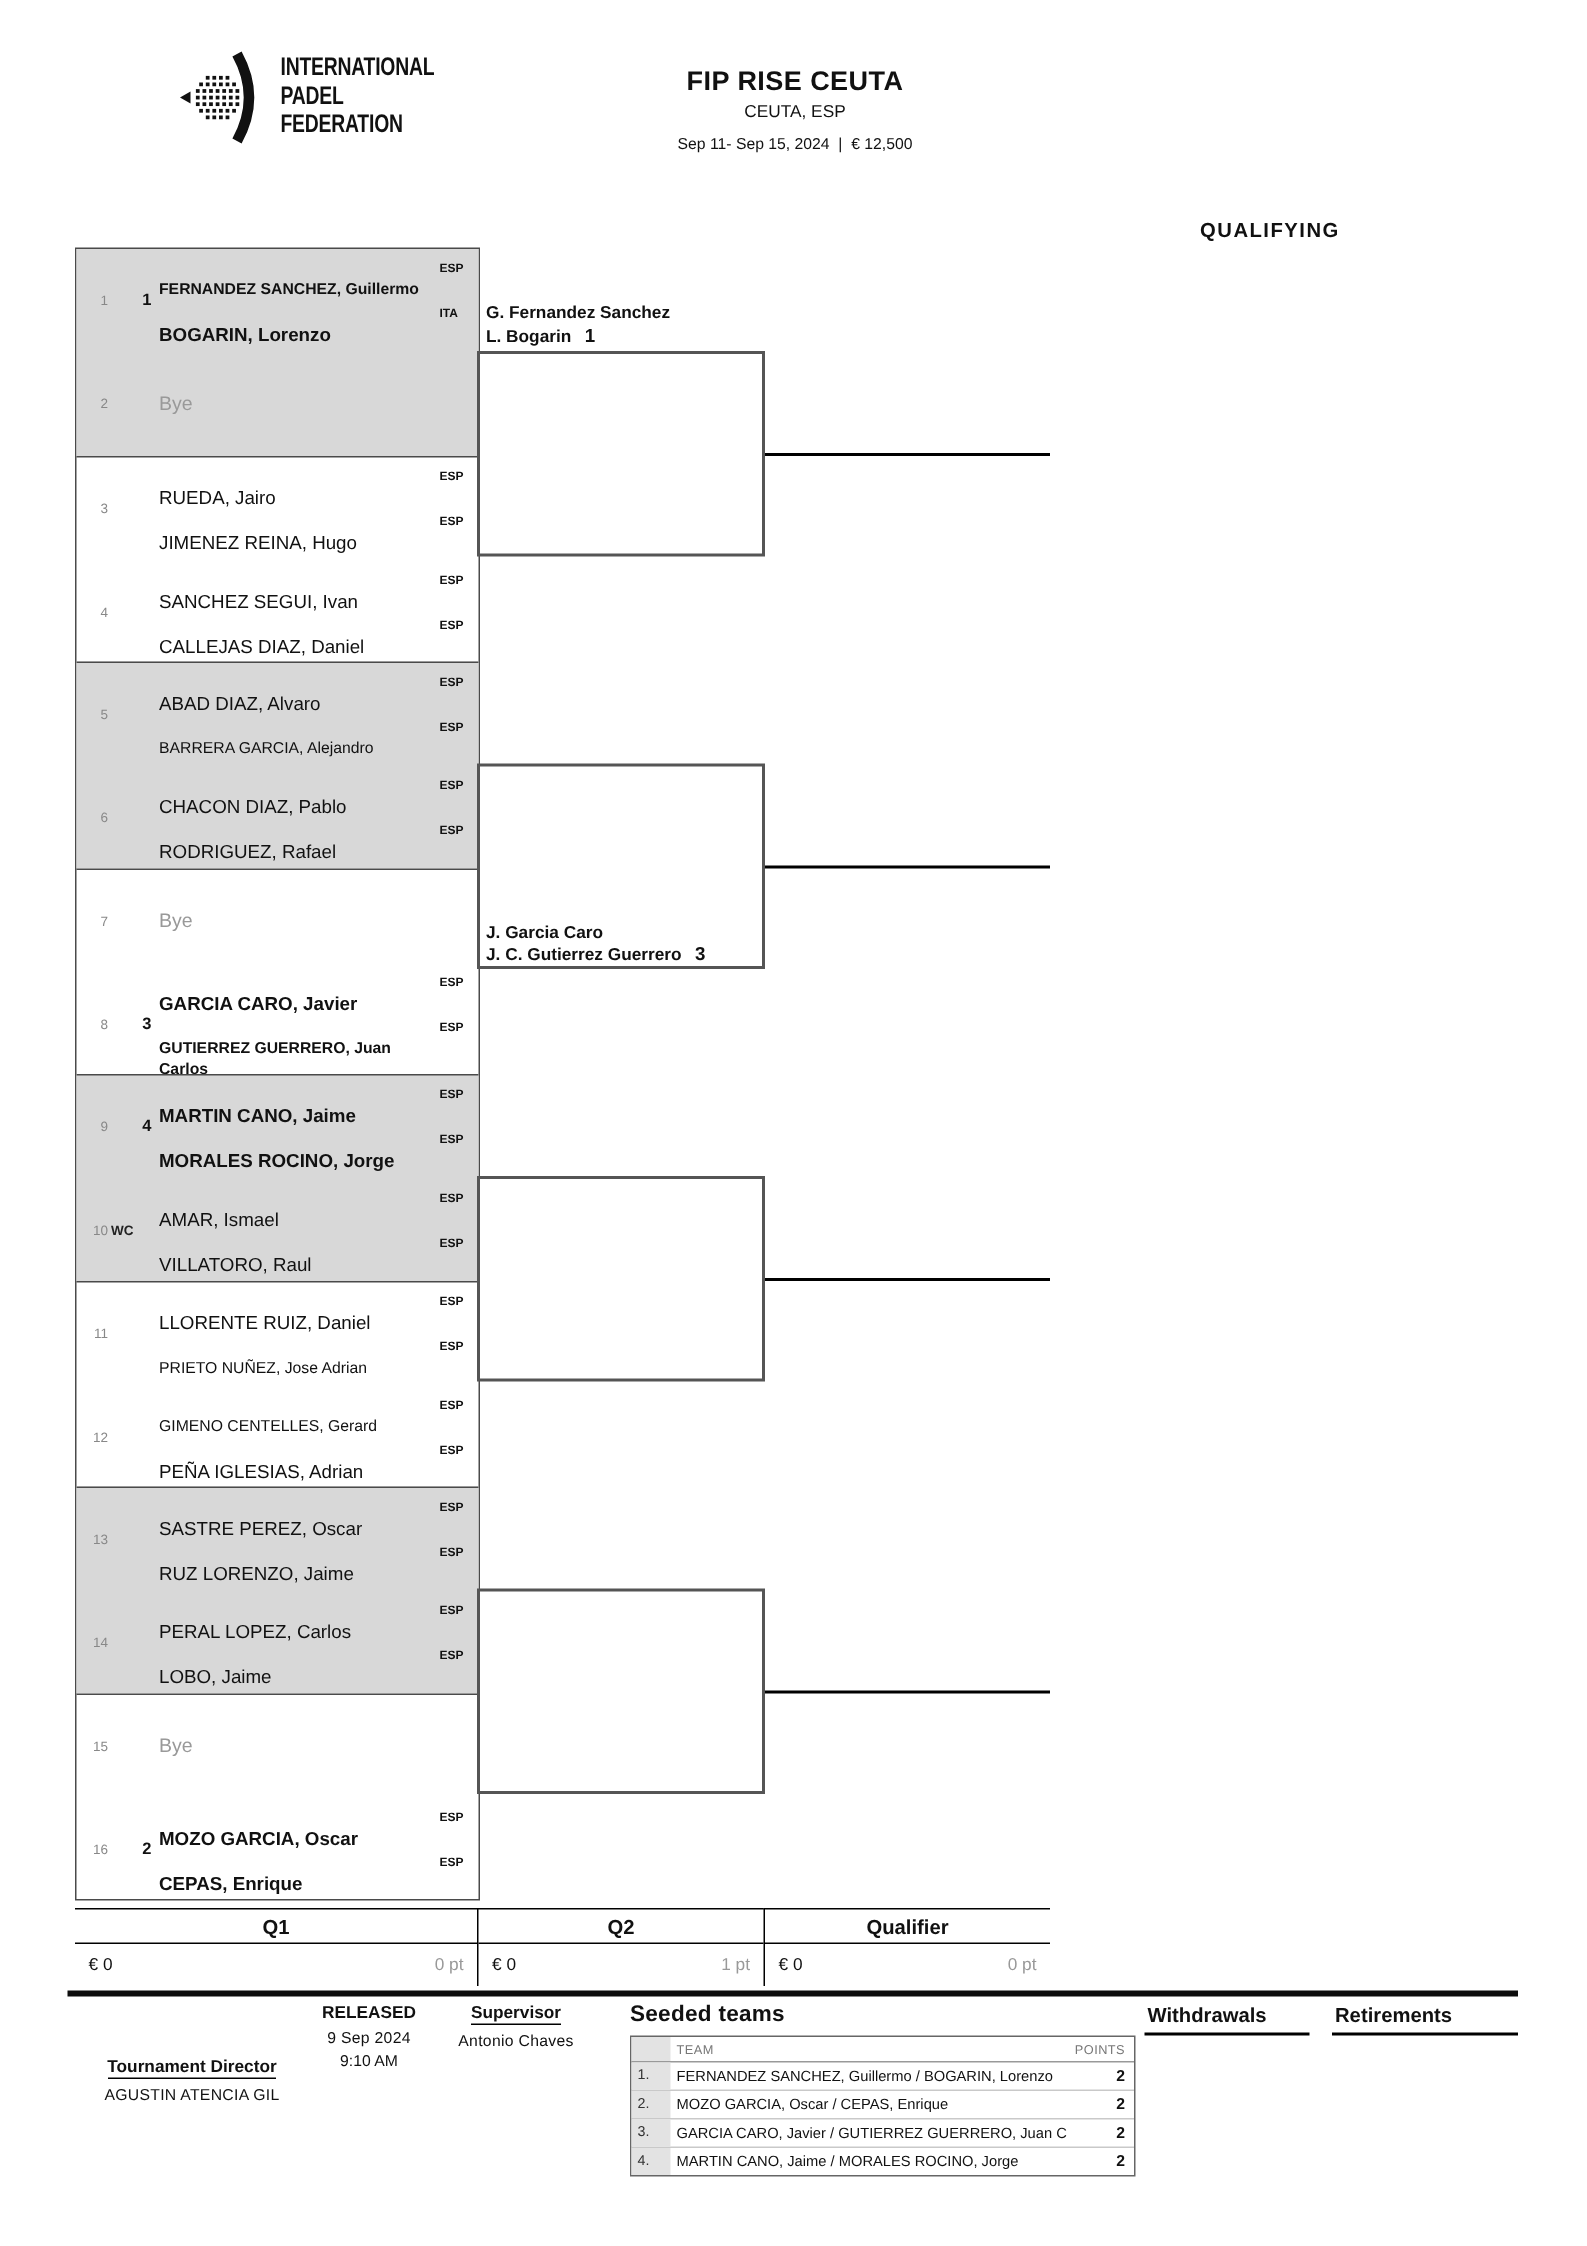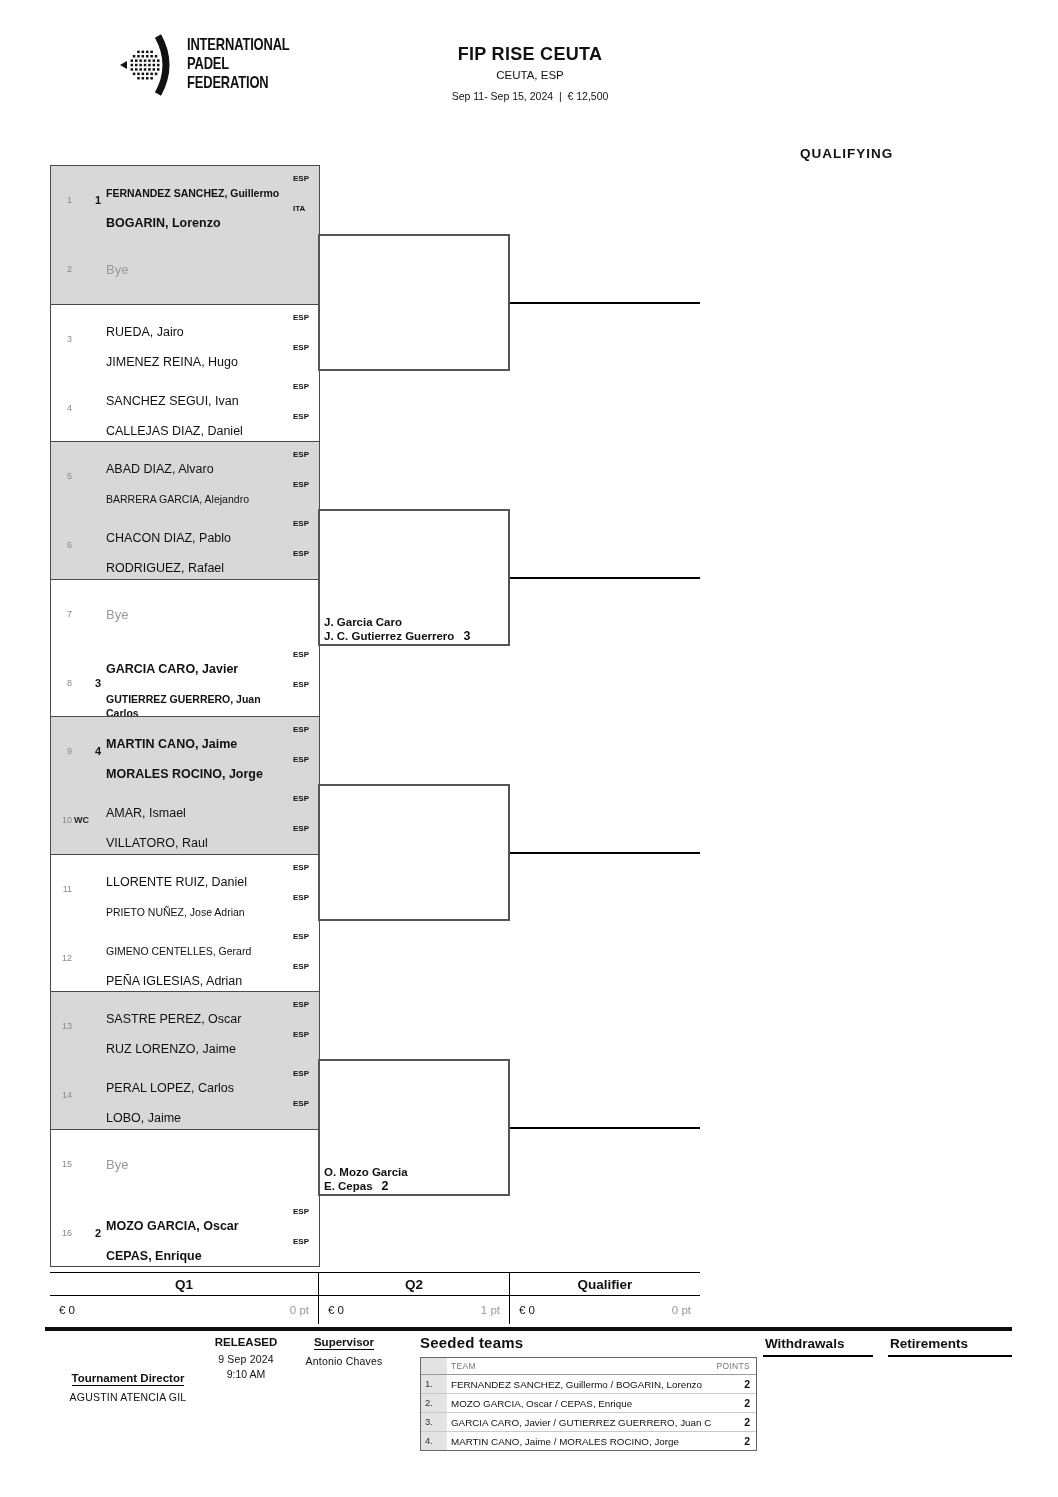--- a/index.html
+++ b/index.html
@@ -373,27 +373,27 @@
           </div>
         </div>
       </div>
     </div>
 
   <div class="q2box" style="top:233.75px"></div>
   <div class="q2box" style="top:508.75px"></div>
   <div class="q2box" style="top:783.75px"></div>
   <div class="q2box" style="top:1058.75px"></div>
 
+  <div class="advancer" style="top:202px">
+    <div>G. Fernandez Sanchez</div>
+    <div><span>L. Bogarin</span><span class="adv-seed">1</span></div>
+  </div>
   <div class="advancer" style="top:614.5px">
     <div>J. Garcia Caro</div>
     <div><span>J. C. Gutierrez Guerrero</span><span class="adv-seed">3</span></div>
-  </div>
-  <div class="advancer" style="top:1164.5px">
-    <div>O. Mozo Garcia</div>
-    <div><span>E. Cepas</span><span class="adv-seed">2</span></div>
   </div>
 
   <div class="qline" style="top:301.5px"></div>
   <div class="qline" style="top:576.5px"></div>
   <div class="qline" style="top:851.5px"></div>
   <div class="qline" style="top:1126.5px"></div>
 
   <div class="prize-table">
     <div class="prize-col pcol1">
       <div class="ph">Q1</div>

